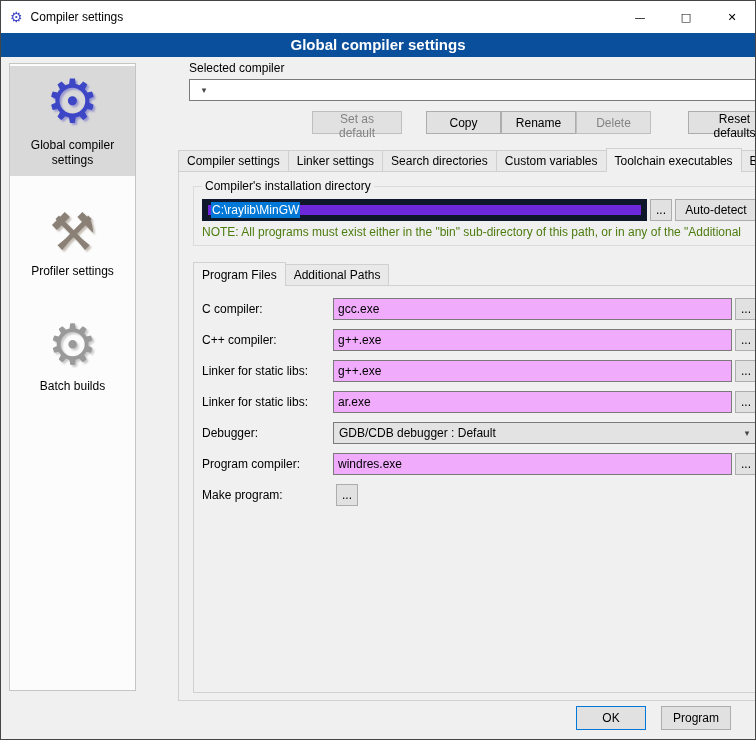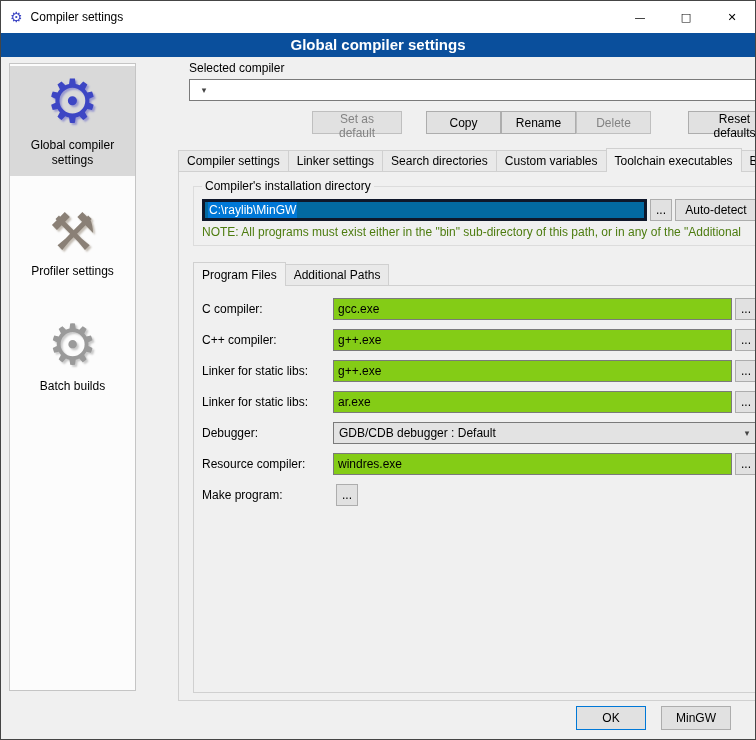--- a/index.html
+++ b/index.html
@@ -52,32 +52,32 @@
   .tab.truncated { max-width: 36px; overflow: hidden; }
   .tab-scroll { margin-left: auto; display: flex; }
   .tab-scroll-btn { width: 17px; height: 18px; border: 1px solid #adadad; background: #e1e1e1; font-size: 7px; padding: 0; cursor: default; }
 
   .panel { position: relative; z-index: 1; border: 1px solid #d0d0d0; background: #f0f0f0; height: 530px; padding: 0 14px; }
 
   
   .groupbox { position: relative; border: 1px solid #dcdcdc; margin-top: 14px; padding: 12px 8px 6px; }
   .groupbox-title { position: absolute; top: -8px; left: 8px; background: #f0f0f0; padding: 0 3px; }
   .path-row { display: flex; gap: 3px; align-items: center; }
-  .textbox-focused { flex: 1; height: 22px; background: #0369a1; border: 3px solid #0f172a; display: flex; align-items: center; padding-left: 3px; }
+  .textbox-focused { flex: 1; height: 22px; background: #6d28d9; border: 6px solid #0f172a; display: flex; align-items: center; padding-left: 3px; }
   .sel-text { background: #0078d7; color: #ffffff; padding: 1px 1px; }
   .btn-small { width: 22px; height: 22px; padding: 0; }
   .btn-autodetect { width: 82px; height: 22px; padding: 0; }
   .note { margin-top: 4px; color: #4d7c0f; white-space: nowrap; overflow: hidden; }
 
   
   .subtabbar { margin-top: 16px; }
   .subpanel { border: 1px solid #d0d0d0; background: #f0f0f0; height: 408px; padding: 12px 8px 0 8px; }
   .field-row { display: flex; align-items: center; margin-bottom: 9px; }
   .field-label { width: 131px; flex: none; }
-  .textinput { flex: 1; height: 22px; border: 1px solid #7a7a7a; background: #84cc16; padding: 0 4px; font-family: "Liberation Sans", sans-serif; font-size: 12px; }
+  .textinput { flex: 1; height: 22px; border: 1px solid #7a7a7a; background: #f0abfc; padding: 0 4px; font-family: "Liberation Sans", sans-serif; font-size: 12px; }
   .field-row .btn-small { margin-left: 3px; height: 22px; }
   .debugger-combo { flex: 1; background: #e3e3e3; }
 
   
   .footer { position: absolute; right: 24px; bottom: 9px; display: flex; gap: 15px; }
   .btn-ok, .btn-cancel { width: 70px; height: 24px; }
   .btn-ok { border: 1px solid #0078d7; }
 </style>
 </head>
 <body>
@@ -189,32 +189,32 @@
 
         <div class="field-row">
           <span class="field-label">Debugger:</span>
           <div class="combo debugger-combo">
             <span class="combo-text">GDB/CDB debugger : Default</span>
             <span class="combo-arrow">▾</span>
           </div>
         </div>
 
         <div class="field-row">
-          <span class="field-label">Resource compiler:</span>
+          <span class="field-label">Program compiler:</span>
           <input class="textinput" value="windres.exe" style="">
           <button class="btn btn-small">...</button>
         </div>
 
         <div class="field-row">
           <span class="field-label">Make program:</span>
           <button class="btn btn-small">...</button>
         </div>
 
       </div>
     </div>
   </div>
 
   <div class="footer">
     <button class="btn btn-ok">OK</button>
-    <button class="btn btn-cancel">MinGW</button>
+    <button class="btn btn-cancel">Program</button>
   </div>
 
 </div>
 
 </body></html>

